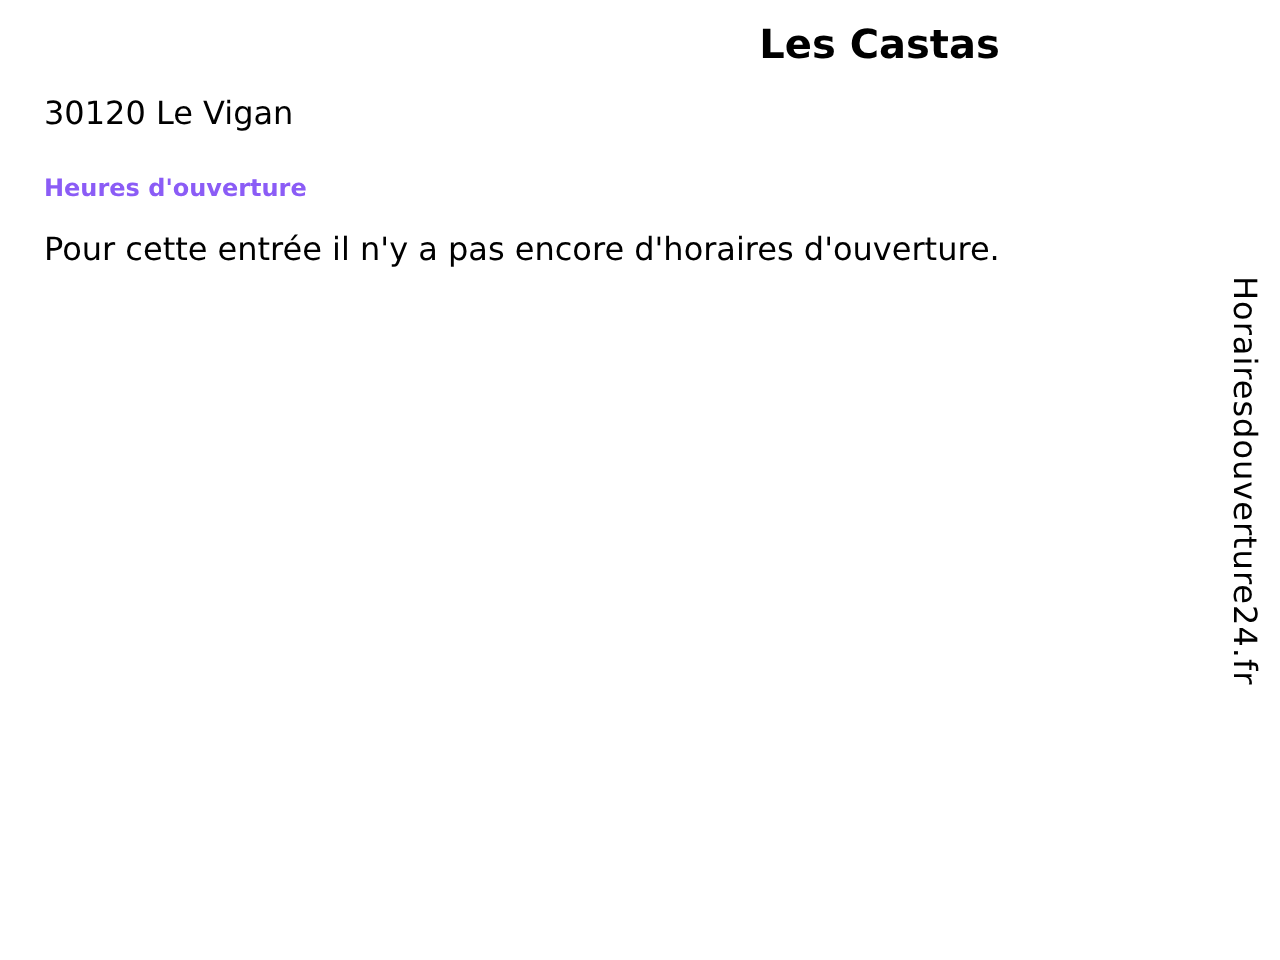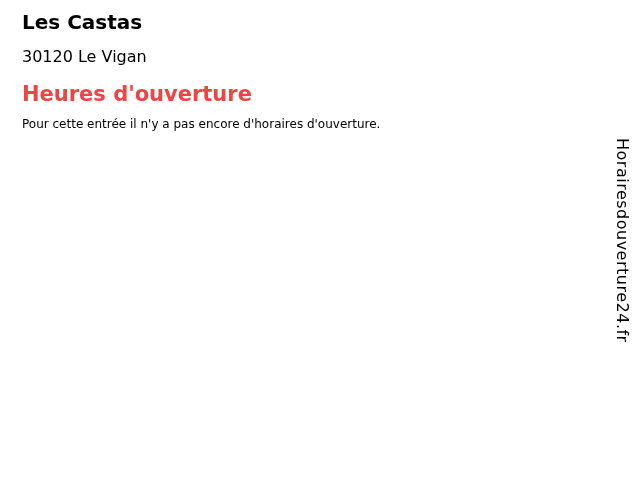--- a/index.html
+++ b/index.html
@@ -23,38 +23,39 @@
     left: 0;
     padding: 10px 40px 0 22px;
     color: #000000;
   }
   .page-title {
     font-size: 20px;
     font-weight: bold;
     line-height: 1.2;
     margin: 0 0 12px 0;
     color: #000000;
+    text-align: right;
   }
   .address {
     font-size: 16px;
     line-height: 21px;
     color: #000000;
   }
   .address-line.street {
     padding-left: 4px;
   }
   .section-heading {
-    font-size: 21px;
+    font-size: 12px;
     font-weight: bold;
     line-height: 21px;
     margin: 17px 0 0 0;
-    color: #ef4444;
+    color: #8b5cf6;
   }
   .empty-message {
-    font-size: 12px;
+    font-size: 16px;
     line-height: 21px;
     margin: 9px 0 0 0;
     color: #000000;
   }
   .watermark {
     position: absolute;
     top: 0;
     right: 8px;
     height: 480px;
     writing-mode: vertical-rl;

